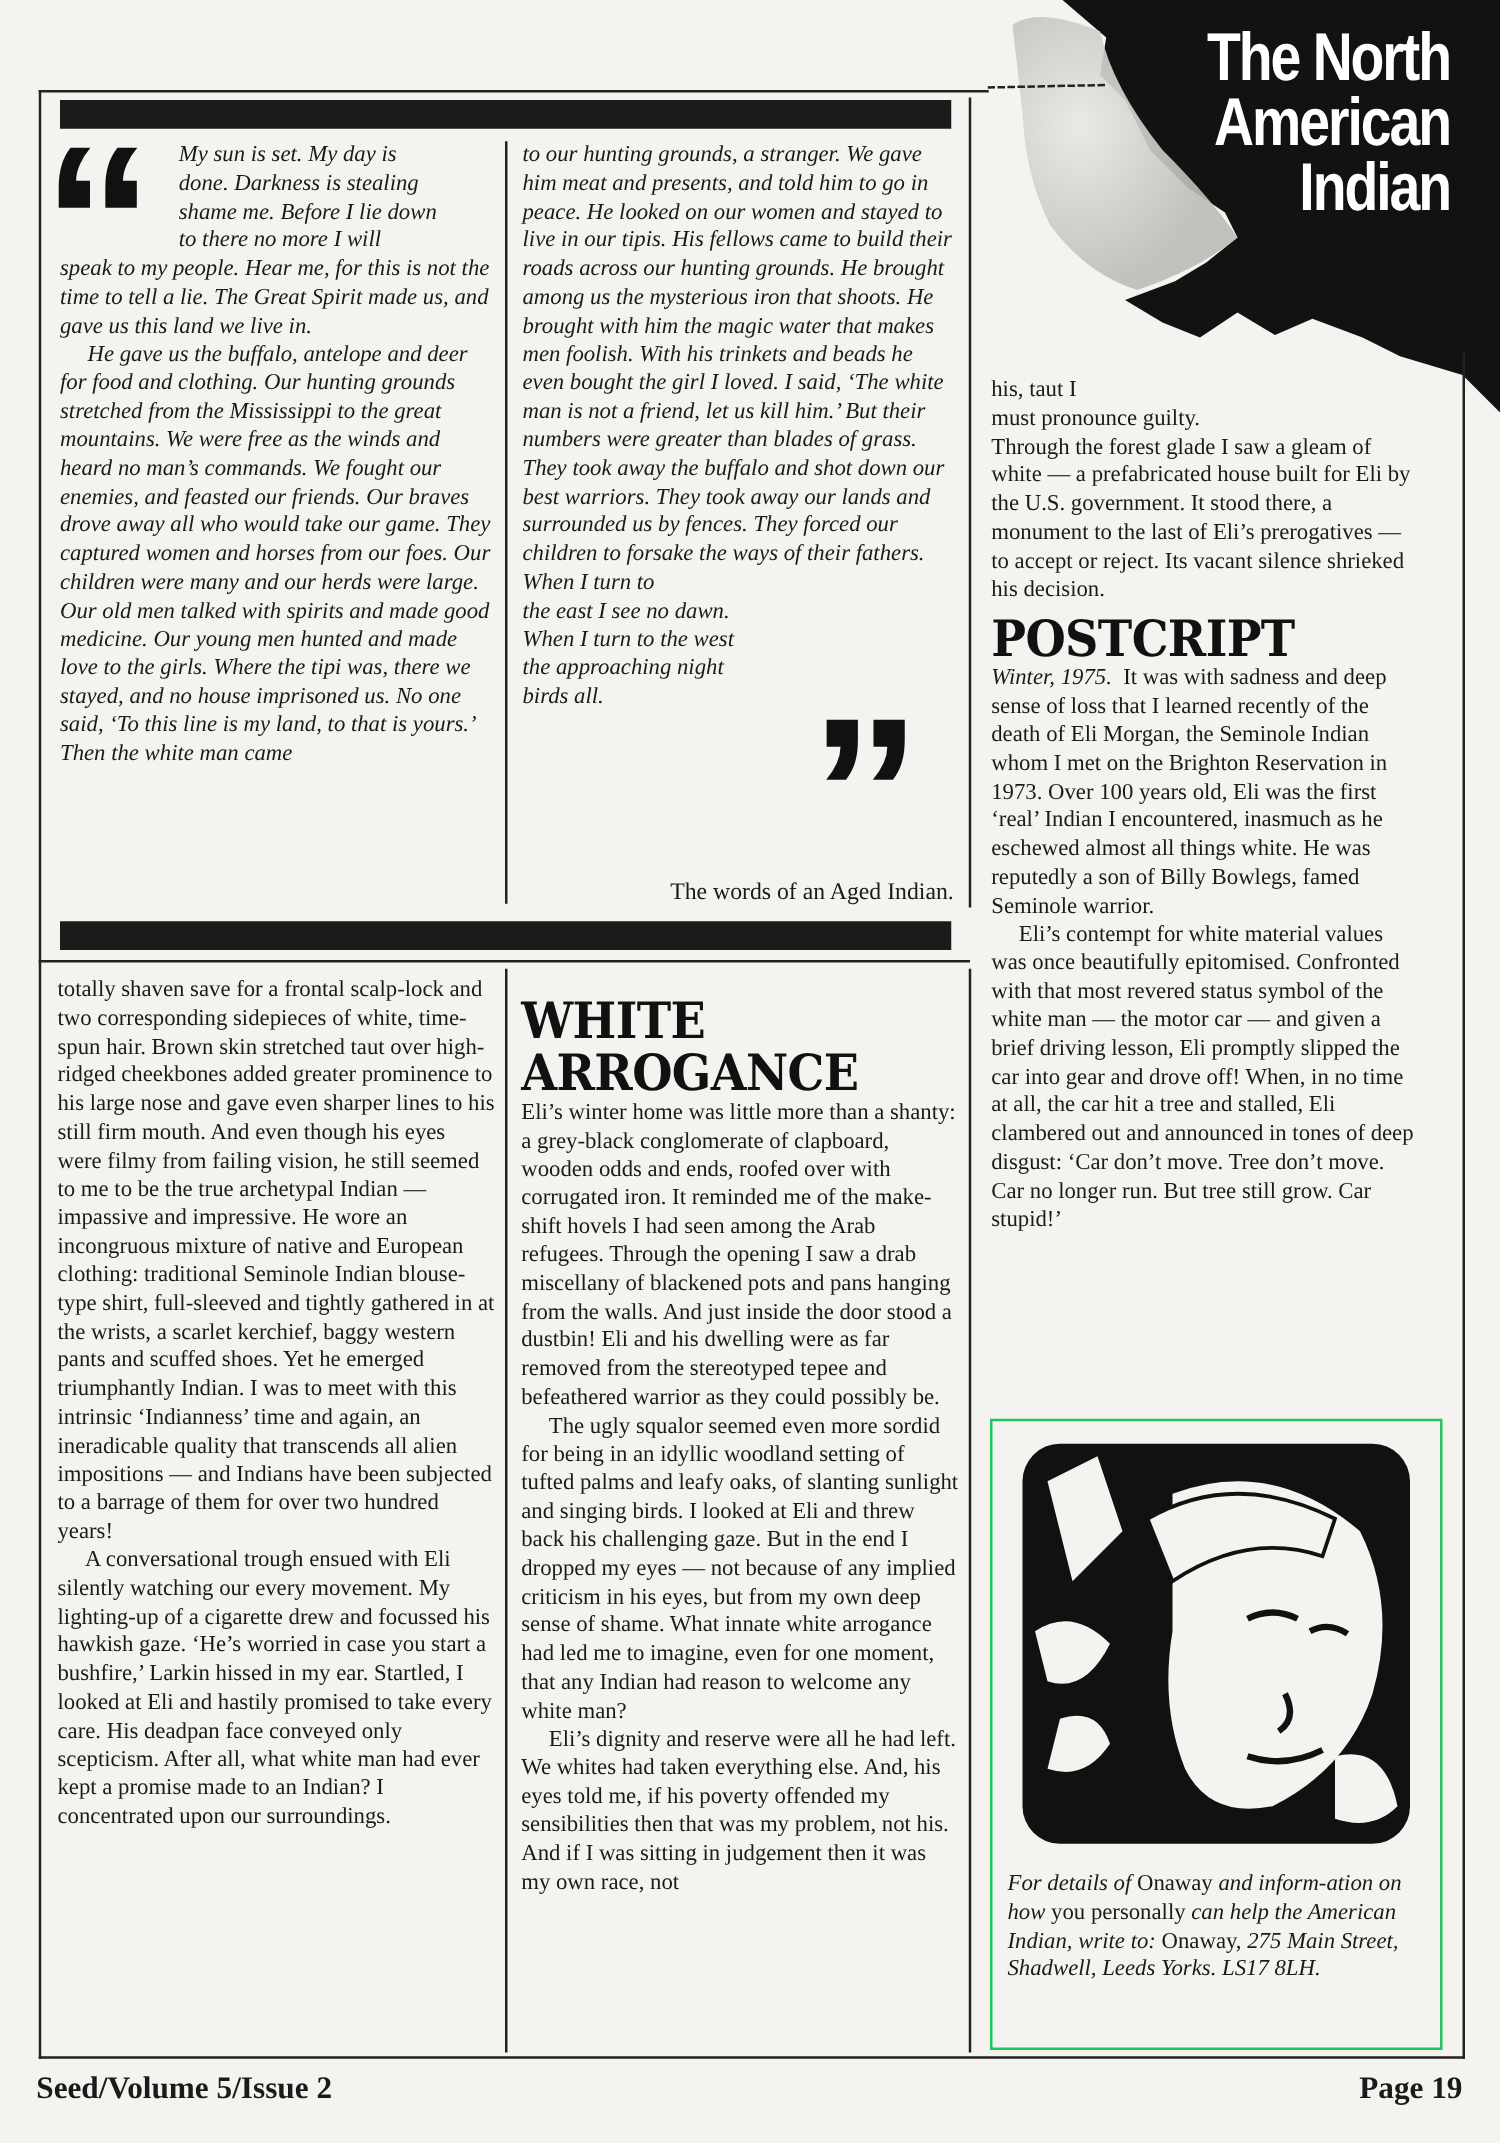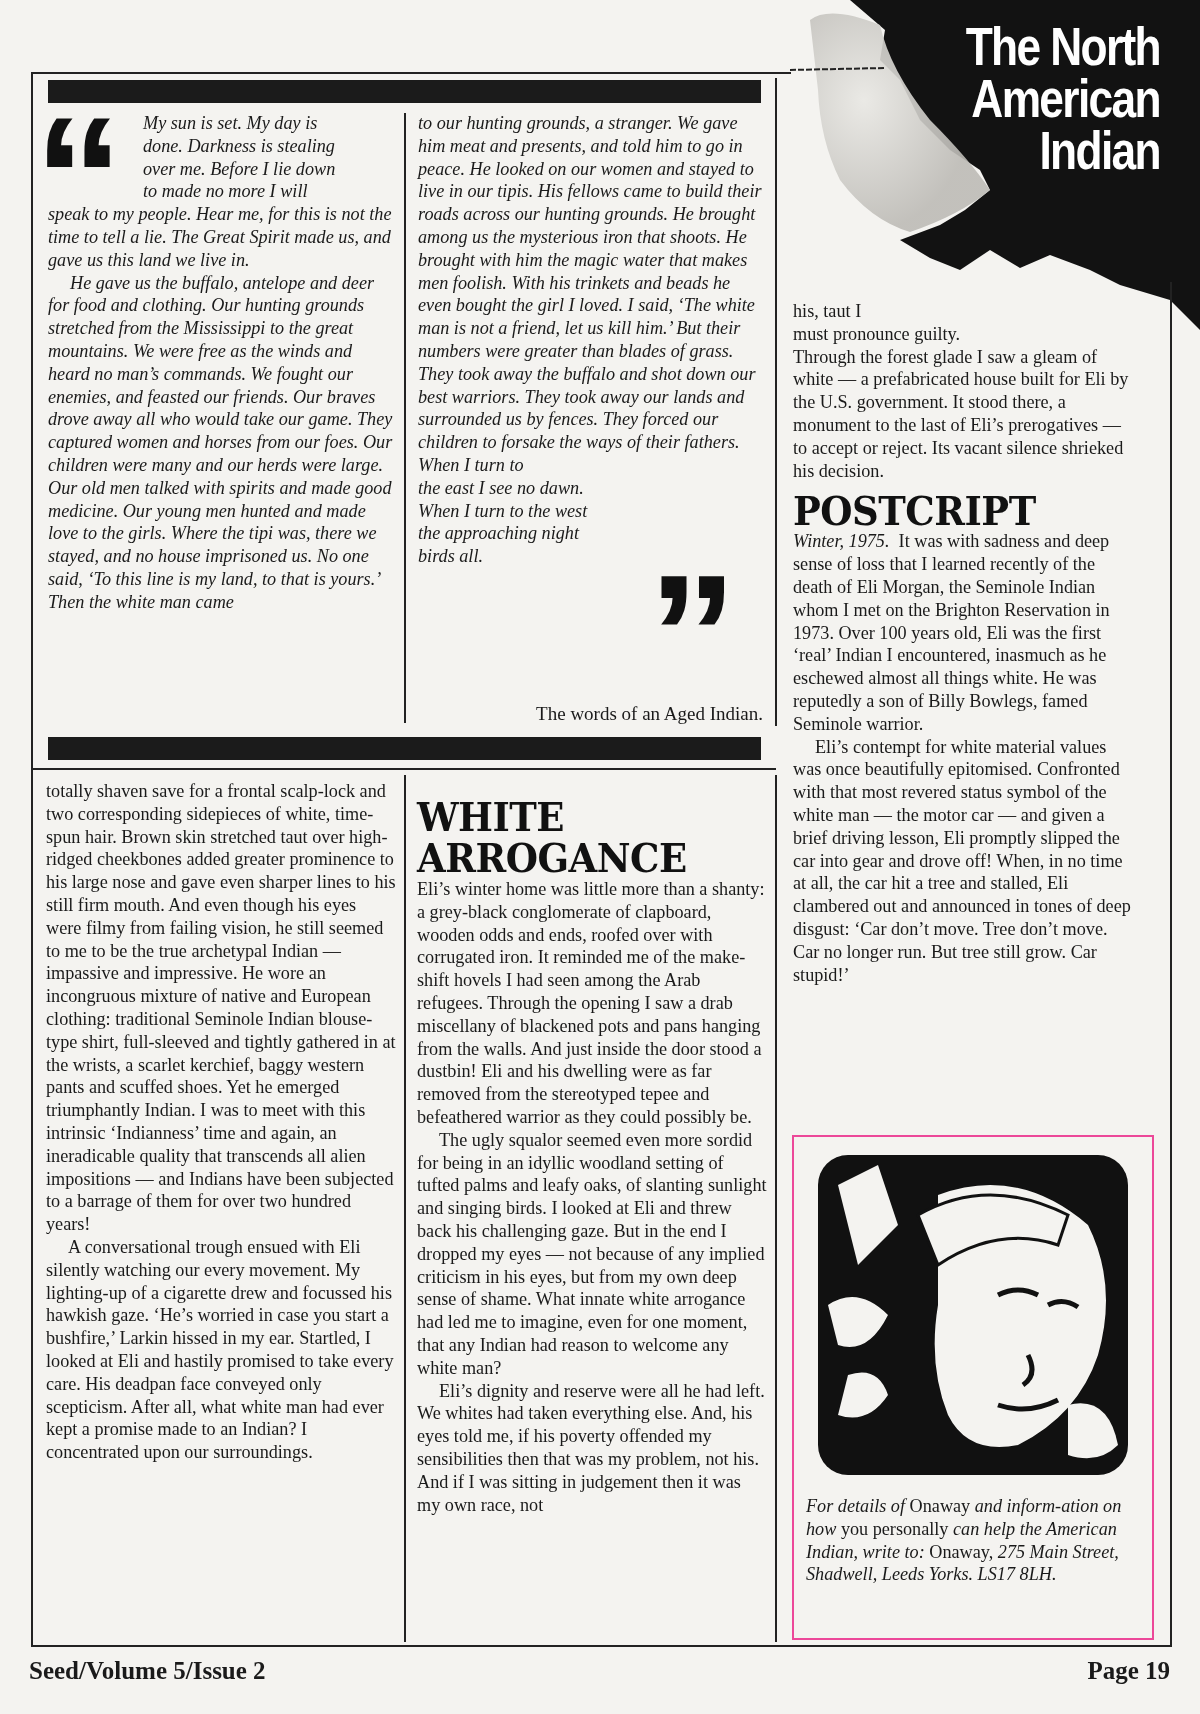--- a/index.html
+++ b/index.html
@@ -24,21 +24,21 @@
     font-family:"DejaVu Serif","Liberation Serif",serif; font-weight:900;
     font-size:37px; line-height:38px; letter-spacing:-0.5px; color:#111;
     transform:scaleY(1.08); transform-origin:left top;
   }
   .title {
     font-family:"Liberation Sans","DejaVu Sans",sans-serif; font-weight:bold;
     color:#fff; font-size:54px; line-height:52px; text-align:right;
     letter-spacing:-2px; transform:scaleX(0.82); transform-origin:right top;
   }
   .footer { font-weight:bold; font-size:25px; }
-  .portrait-box { left:792px; top:1135px; width:362px; height:505px; border:2px solid #ec4899; box-sizing:border-box; }
+  .portrait-box { left:792px; top:1135px; width:362px; height:505px; border:2px solid #22c55e; box-sizing:border-box; }
   .portrait { position:absolute; left:24px; top:18px; width:310px; height:320px; background:#111; border-radius:30px; overflow:hidden; }
 </style>
 </head>
 <body>
 
 <svg class="abs" style="left:790px;top:0;" width="410" height="330" viewBox="0 0 410 330">
   <defs>
     <radialGradient id="fog" cx="0.3" cy="0.4" r="0.6">
       <stop offset="0" stop-color="#e9e8e4"></stop>
       <stop offset="1" stop-color="#bdbbb6"></stop>
@@ -67,22 +67,22 @@
 
 <div class="abs vrule" style="left:404px;top:113px;height:610px;"></div>
 <div class="abs vrule" style="left:404px;top:775px;height:867px;"></div>
 <div class="abs vrule" style="left:775px;top:775px;height:867px;"></div>
 
 <div class="abs quote-mark" style="left:36px;top:112px;">“</div>
 <div class="abs col ital" style="left:48px;top:112px;width:345px;">
   <div style="padding-left:95px;">
     <div>My sun is set.  My day is</div>
     <div>done.  Darkness is stealing</div>
-    <div>over me.  Before I lie down</div>
-    <div>to made no more I will</div>
+    <div>shame me.  Before I lie down</div>
+    <div>to there no more I will</div>
   </div>
   <p class="p">speak to my people.  Hear me, for this is not the time to tell a lie.  The Great Spirit made us, and gave us this land we live in.</p>
   <p class="p indent">He gave us the buffalo, antelope and deer for food and clothing.  Our hunting grounds stretched from the Mississippi to the great mountains.  We were free as the winds and heard no man’s commands.  We fought our enemies, and feasted our friends.  Our braves drove away all who would take our game.  They captured women and horses from our foes.  Our children were many and our herds were large.  Our old men talked with spirits and made good medicine.  Our young men hunted and made love to the girls.  Where the tipi was, there we stayed, and no house imprisoned us.  No one said, ‘To this line is my land, to that is yours.’  Then the white man came</p>
 </div>
 
 <div class="abs col ital" style="left:418px;top:112px;width:345px;">
   <p class="p">to our hunting grounds, a stranger.  We gave him meat and presents, and told him to go in peace.  He looked on our women and stayed to live in our tipis.  His fellows came to build their roads across our hunting grounds.  He brought among us the mysterious iron that shoots.  He brought with him the magic water that makes men foolish.  With his trinkets and beads he even bought the girl I loved.  I said, ‘The white man is not a friend, let us kill him.’  But their numbers were greater than blades of grass.  They took away the buffalo and shot down our best warriors.  They took away our lands and surrounded us by fences.  They forced our children to forsake the ways of their fathers.  When I turn to</p>
   <div>the east I see no dawn.</div>
   <div>When I turn to the west</div>
   <div>the approaching night</div>

